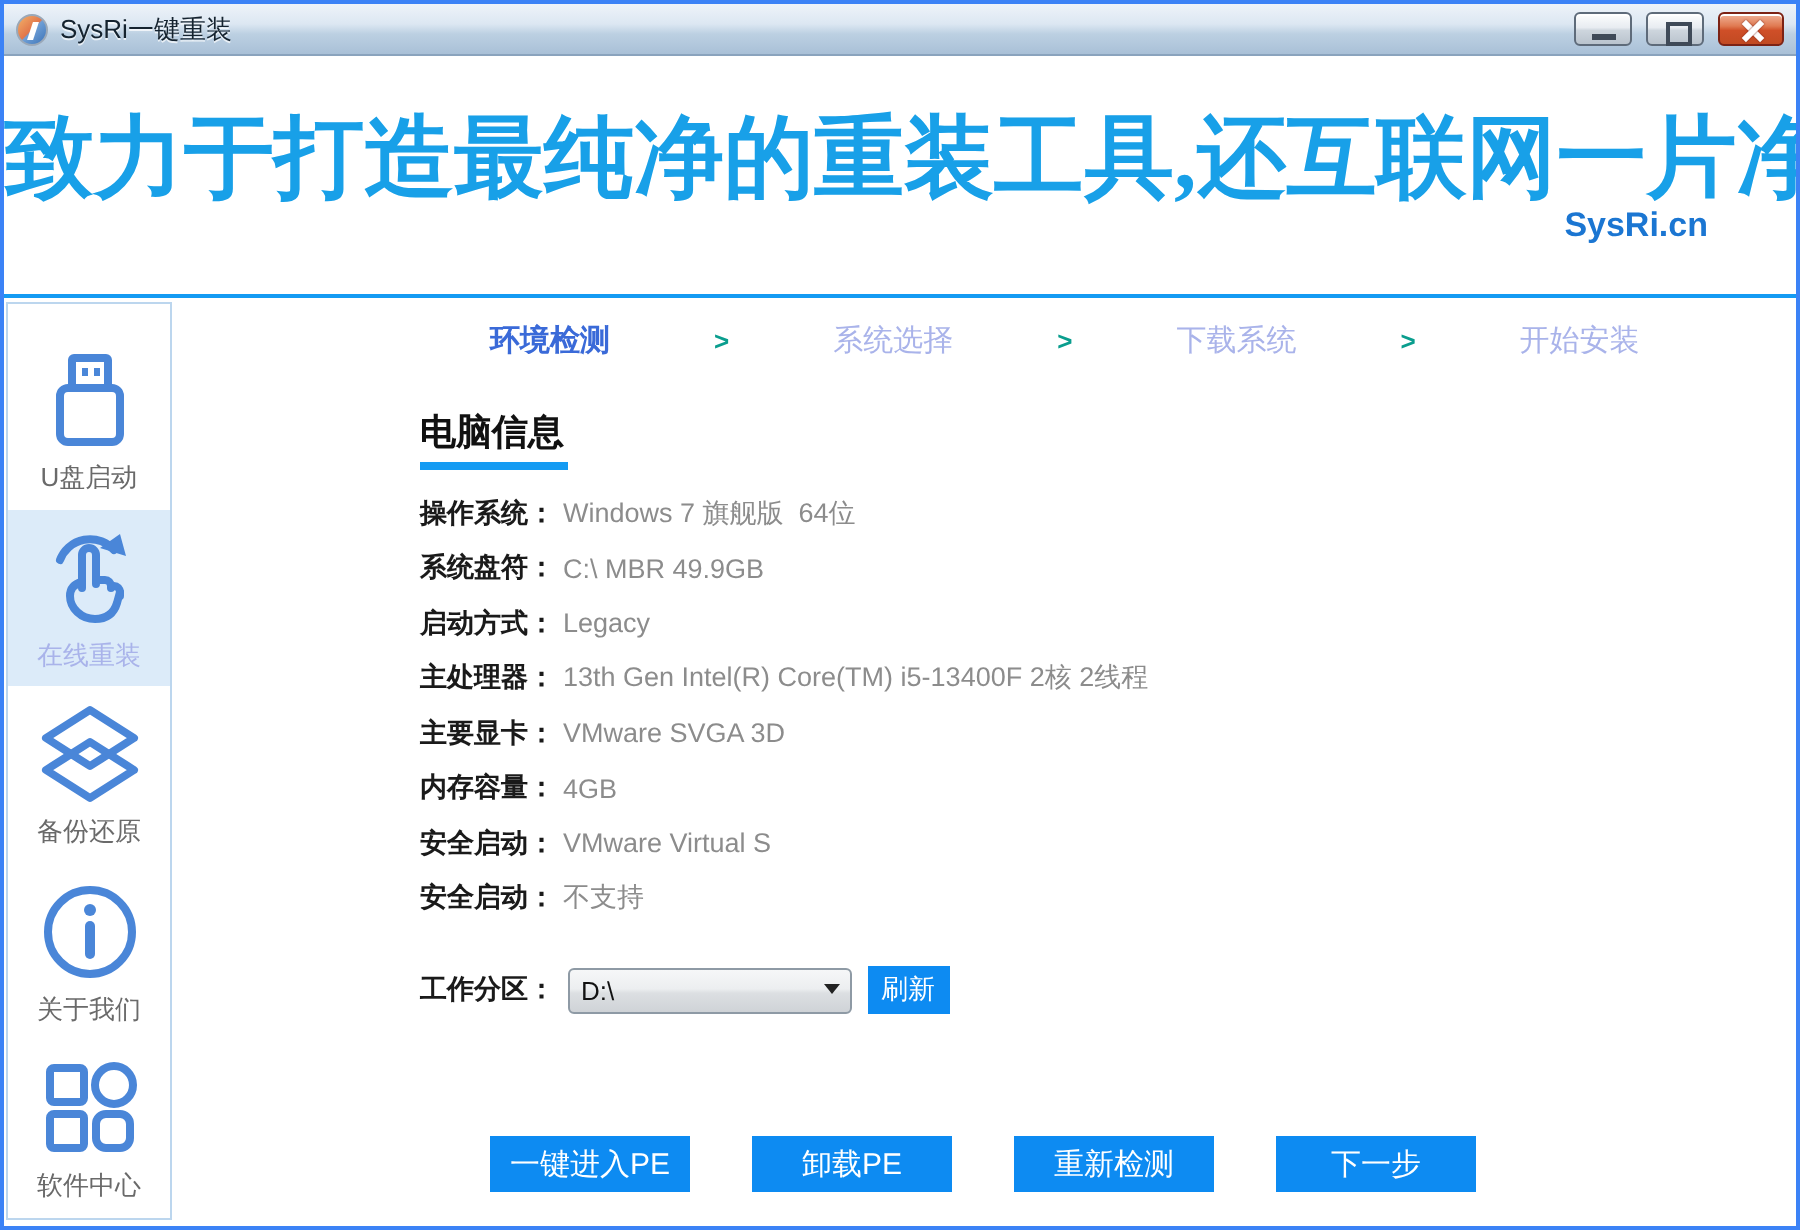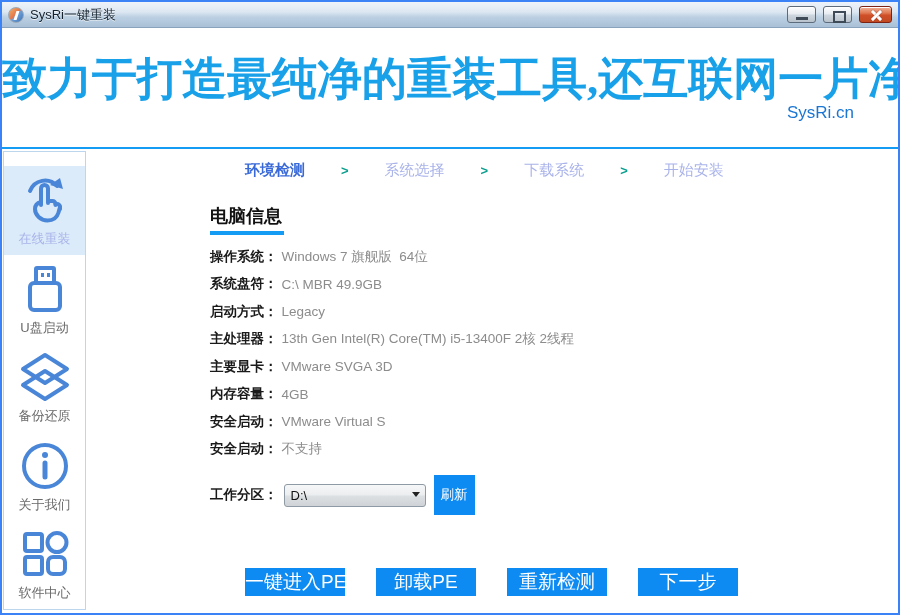--- a/index.html
+++ b/index.html
@@ -39,40 +39,40 @@
   .cap-btn.close::before{ transform:rotate(45deg); }
   .cap-btn.close::after{ transform:rotate(-45deg); }
 
   
   .header { position:absolute; left:0; top:27px; right:0; height:118px; background:#fff; }
   .slogan {
     margin-top:20px; text-align:center;
     font-family:"Liberation Serif", serif; font-weight:bold;
     font-size:45px; color:#18a0e8; letter-spacing:0px; white-space:nowrap;
   }
-  .site { position:absolute; right:44px; top:74px; font-size:17px; font-weight:normal; color:#1b76d2; }
+  .site { position:absolute; right:44px; top:74px; font-size:17px; font-weight:bold; color:#1b76d2; }
 
   
   .body { position:absolute; left:0; top:145px; right:0; bottom:0; border-top:2px solid #149bf3; background:#fff; }
 
   
   .sidebar {
     position:absolute; left:1px; top:2px; width:83px; bottom:3px;
     border:1px solid #bcd6ee; background:#fff;
     display:flex; flex-direction:column; padding-top:14px;
   }
   .side-item { height:91px; display:flex; flex-direction:column; align-items:center; justify-content:flex-start; padding-top:6px; }
   .side-item.active { background:#dcebf9; }
   .side-item .ic { width:56px; height:56px; }
   .side-item .lbl { margin-top:2px; font-size:13px; color:#6a6a6a; white-space:nowrap; }
   .side-item.active .lbl { color:#a9b3ea; }
   .ic svg { width:100%; height:100%; stroke:#4a86d8; fill:none; stroke-width:4; stroke-linecap:round; stroke-linejoin:round; }
 
   
-  .steps { position:absolute; left:243px; top:12px; display:flex; align-items:center; gap:36px; }
+  .steps { position:absolute; left:243px; top:12px; display:flex; align-items:center; gap:52px; }
   .step { font-size:15px; color:#a9b3ea; white-space:nowrap; }
   .step.active { color:#3a6ad8; font-weight:bold; }
   .step-sep { font-size:13px; font-weight:bold; color:#0a9e8e; }
 
   
   .heading { position:absolute; left:208px; top:55px; font-size:18px; font-weight:bold; color:#111; }
   .heading-underline { position:absolute; left:208px; top:82px; width:74px; height:4px; background:#149bf3; }
 
   
   .rows { position:absolute; left:208px; top:94px; }
@@ -86,29 +86,29 @@
   .combo-wrap { position:relative; margin-left:6px; }
   select.combo {
     appearance:none; -webkit-appearance:none;
     width:142px; height:23px; padding:0 18px 0 6px;
     font-size:13px; color:#111;
     border:1px solid #8e9aa5; border-radius:3px;
     background:linear-gradient(#f6f7f8 0%, #eceef0 45%, #dcdfe2 55%, #cfd3d7 100%);
   }
   .combo-arrow { position:absolute; right:6px; top:8px; width:0; height:0; border-left:4px solid transparent; border-right:4px solid transparent; border-top:5px solid #222; pointer-events:none; }
   .refresh-btn {
-    margin-left:8px; height:40px; padding:0 7px; border:none;
+    margin-left:8px; height:24px; padding:0 7px; border:none;
     background:#0d8bf2; color:#fff; font-size:13.5px; cursor:pointer;
   }
 
   
   .actions { position:absolute; left:243px; top:419px; display:flex; gap:31px; }
   .action-btn {
     width:100px; height:28px; border:none; background:#0d8bf2; color:#fff;
-    font-size:19px; cursor:pointer; white-space:nowrap;
+    font-size:15px; cursor:pointer; white-space:nowrap;
   }
 </style>
 </head>
 <body>
 
 <div class="window">
 
   <div class="titlebar">
     <div class="app-icon"></div>
     <div class="title-text">SysRi一键重装</div>
@@ -121,44 +121,44 @@
 
   <div class="header">
     <div class="slogan">致力于打造最纯净的重装工具,还互联网一片净土</div>
     <div class="site">SysRi.cn</div>
   </div>
 
   <div class="body">
 
     <div class="sidebar">
 
+      <div class="side-item">
+        <span class="ic">
+          <svg viewBox="0 0 56 56">
+            <rect x="19" y="7" width="18" height="15" rx="1"></rect>
+            <rect x="24" y="12" width="3" height="4" fill="#4a86d8" stroke="none"></rect>
+            <rect x="30" y="12" width="3" height="4" fill="#4a86d8" stroke="none"></rect>
+            <rect x="13" y="22" width="30" height="27" rx="4"></rect>
+          </svg>
+        </span>
+        <span class="lbl">U盘启动</span>
+      </div>
+
       <div class="side-item active">
         <span class="ic">
           <svg viewBox="0 0 56 56">
             <path d="M13 19 a16 16 0 0 1 27 -5"></path>
             <polygon points="43,6 46,17 33,13" fill="#4a86d8" stroke="none"></polygon>
             <path d="M24 33 V16.5 a3.5 3.5 0 0 1 7 0 V31"></path>
             <path d="M31 29 h4.5 a3 3 0 0 1 3 3 v1"></path>
             <path d="M38.5 32 h1.5 a3 3 0 0 1 3 3 v2"></path>
             <path d="M24 30 c-4 1 -6 3.5 -6 7 c0 6 5.5 11.5 12.5 11.5 c6 0 9.5 -3 11 -8 l1.5 -5.5"></path>
           </svg>
         </span>
         <span class="lbl">在线重装</span>
-      </div>
-
-      <div class="side-item">
-        <span class="ic">
-          <svg viewBox="0 0 56 56">
-            <rect x="19" y="7" width="18" height="15" rx="1"></rect>
-            <rect x="24" y="12" width="3" height="4" fill="#4a86d8" stroke="none"></rect>
-            <rect x="30" y="12" width="3" height="4" fill="#4a86d8" stroke="none"></rect>
-            <rect x="13" y="22" width="30" height="27" rx="4"></rect>
-          </svg>
-        </span>
-        <span class="lbl">U盘启动</span>
       </div>
 
       <div class="side-item">
         <span class="ic">
           <svg viewBox="0 0 56 56">
             <path d="M6 20 L28 6 L50 20 L28 34 Z"></path>
             <path d="M6 36 L28 22 L50 36 L28 50 Z"></path>
           </svg>
         </span>
         <span class="lbl">备份还原</span>

